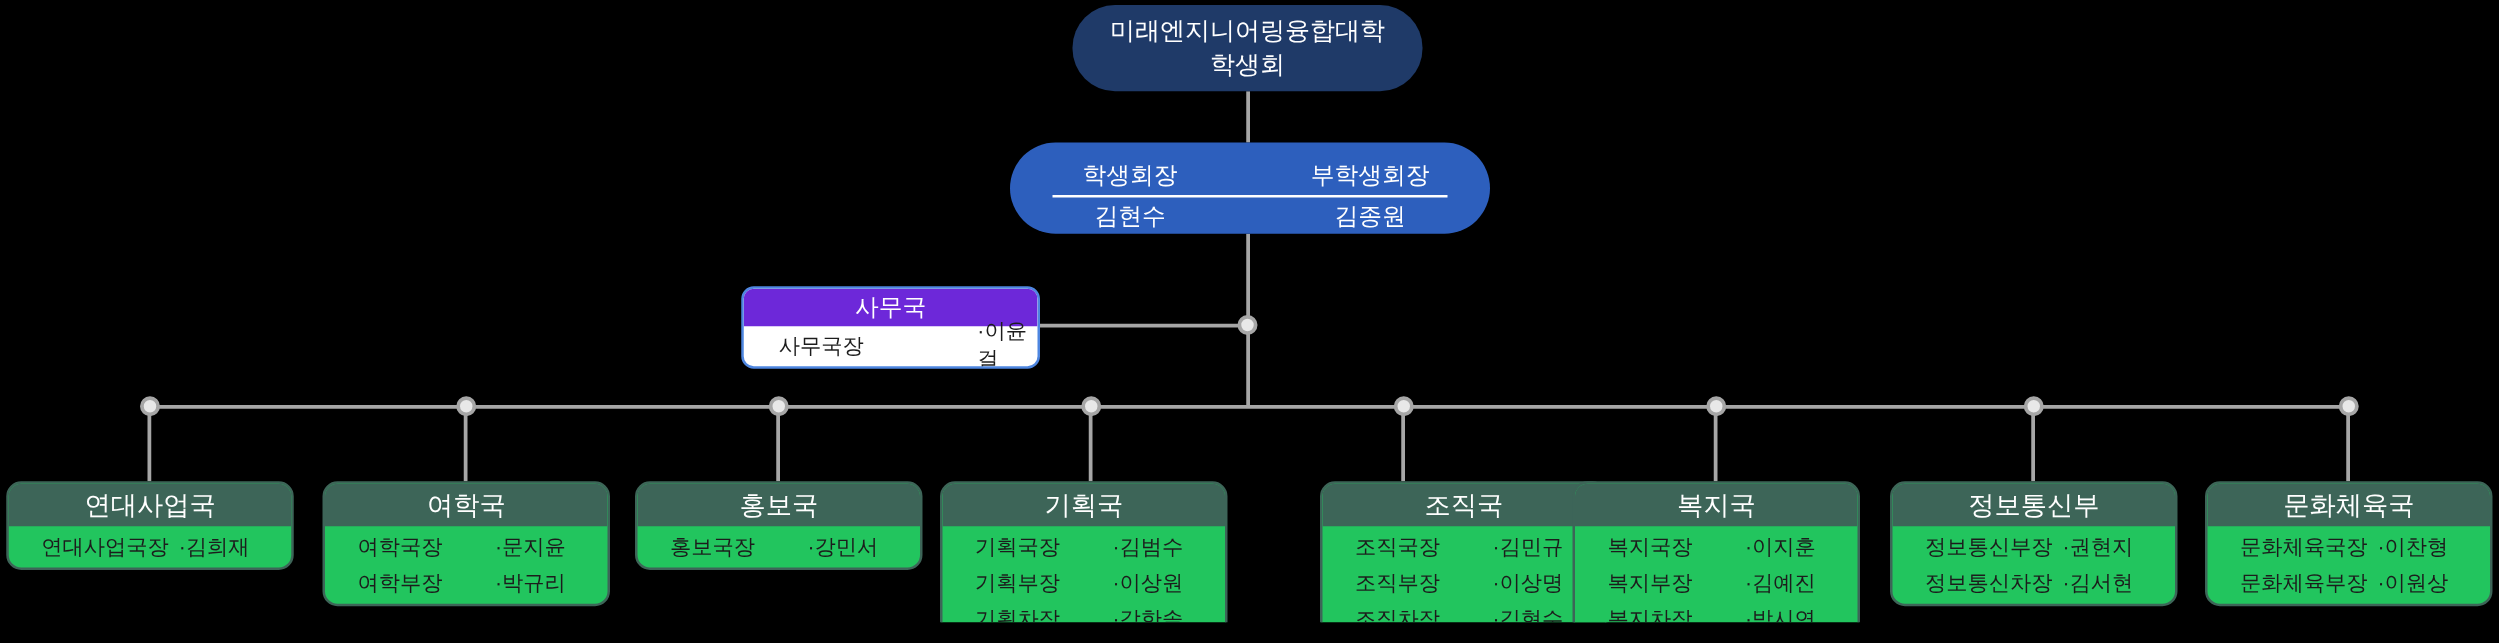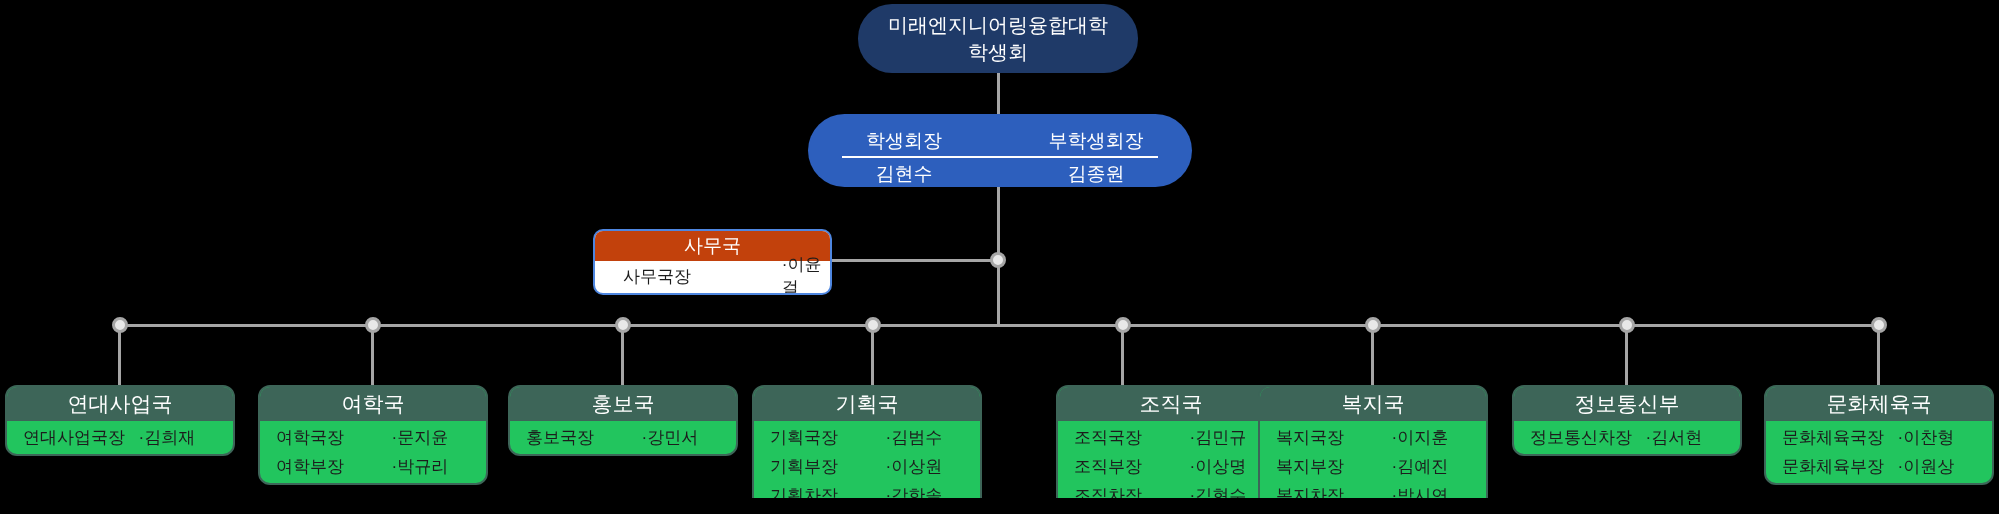--- a/index.html
+++ b/index.html
@@ -34,37 +34,37 @@
   }
   .lead-grid{display:grid;grid-template-columns:1fr 1fr;text-align:center;height:27px;line-height:27px;}
   .lead-sep{height:2px;background:#fff;margin:2px 34px;}
   
   .office-box{
     position:absolute;left:593px;top:229px;width:239px;height:66px;
     background:#fff;border:2px solid #4e86e0;border-radius:10px;
     overflow:hidden;box-sizing:border-box;
   }
   .office-head{
-    height:30px;background:#c2410c;color:#fff;font-size:19px;
+    height:30px;background:#6d28d9;color:#fff;font-size:19px;
     display:flex;align-items:center;justify-content:center;
   }
   
   .dept-box{
     position:absolute;top:385px;width:230px;
     background:#22c55e;border:2px solid #3d6558;border-radius:12px;
     overflow:hidden;box-sizing:border-box;padding-bottom:2px;
   }
   .dept-head{
     height:34px;background:#3d6558;color:#fff;font-size:21px;
     display:flex;align-items:center;justify-content:center;
     margin-bottom:2px;
   }
   .member-row{
     display:flex;align-items:center;height:29px;
-    font-size:17px;color:#1c1c1c;padding-left:16px;box-sizing:border-box;
+    font-size:17px;color:#1c1c1c;padding-left:26px;box-sizing:border-box;
   }
   .m-title{flex:0 0 55%;text-align:left;}
   .m-name{flex:1;text-align:left;}
   .office-box .member-row{height:30px;padding-left:28px;gap:45px;}
 </style>
 </head>
 <body>
 
 <div class="canvas">
 
@@ -189,20 +189,24 @@
     </div>
     <div class="member-row">
       <span class="m-title">복지차장</span>
       <span class="m-name">·박시연</span>
     </div>
   </div>
 
   <div class="dept-box" style="left:1512px">
     <div class="dept-head">정보통신부</div>
     <div class="member-row">
+      <span class="m-title">정보통신부장</span>
+      <span class="m-name">·권현지</span>
+    </div>
+    <div class="member-row">
       <span class="m-title">정보통신차장</span>
       <span class="m-name">·김서현</span>
     </div>
   </div>
 
   <div class="dept-box" style="left:1764px">
     <div class="dept-head">문화체육국</div>
     <div class="member-row">
       <span class="m-title">문화체육국장</span>
       <span class="m-name">·이찬형</span>

